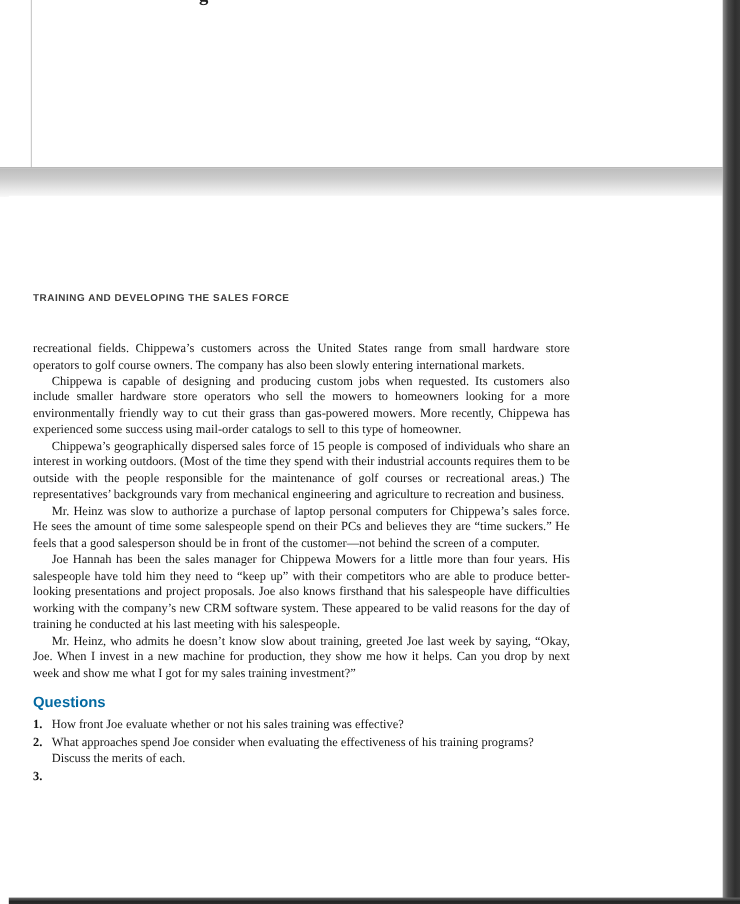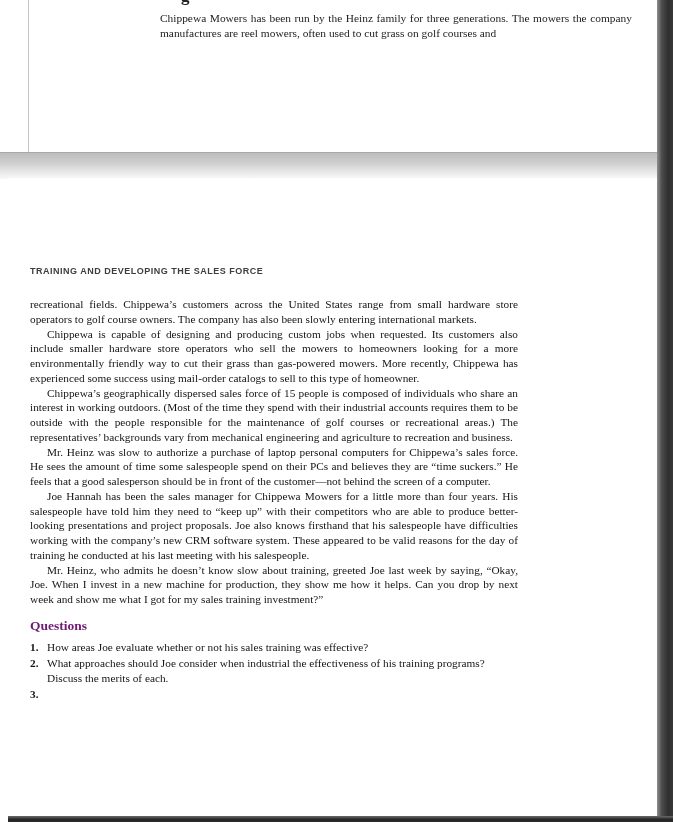--- a/index.html
+++ b/index.html
@@ -32,29 +32,29 @@
   .main-page {
     position: absolute; left: 8px; top: 178px; width: 649px; height: 638px;
     background: #ffffff; overflow: hidden;
   }
   .running-head {
     margin: 88px 0 0 22px; width: 620px; text-align: left;
     font-family: "Liberation Sans", sans-serif;
     font-size: 9px; letter-spacing: 0.5px; color: #3d3d3d; font-weight: 600;
   }
   .body-text {
-    margin: 21px 0 0 22px; width: 488px;
+    margin: 34px 0 0 22px; width: 488px;
     font-size: 11.3px; line-height: 14.75px; color: #141414; text-align: justify;
   }
   .body-text p { margin: 0; }
   .body-text p.indent { text-indent: 17px; }
   .questions { margin: 11px 0 0 22px; width: 488px; }
   .q-head {
-    font-family: Liberation Serif, serif; font-weight: bold;
-    font-size: 13.5px; color: #701a75; margin: 0 0 6px 0;
+    font-family: Liberation Sans, sans-serif; font-weight: bold;
+    font-size: 13.5px; color: #0369a1; margin: 0 0 6px 0;
   }
   .q-item {
     position: relative; padding-left: 17px; margin-bottom: 1px;
     font-size: 11.3px; line-height: 15.2px; color: #141414;
   }
   .q-num { position: absolute; left: 0; top: 0; font-weight: bold; }
   
   .edge-right {
     position: absolute; right: 0; top: 0; width: 16px; height: 822px;
     background: linear-gradient(to right, #8f8f8f 0%, #4c4c4c 30%, #2f2f2f 70%, #383838 100%);
@@ -66,46 +66,45 @@
 </style>
 </head>
 <body>
 
 <div class="viewport">
 
   <div class="prev-page">
     <div class="clip-frag">
       <span>g</span>
     </div>
-    <div class="prev-text">Chippewa Mowers has been run by the Heinz family for three generations. The mowers the company manufactures are reel mowers, often used to cut grass on golf courses and</div>
   </div>
 
   <div class="page-gap"></div>
 
   <div class="main-page">
     <div class="running-head">TRAINING AND DEVELOPING THE SALES FORCE</div>
 
     <div class="body-text">
       <p>recreational fields. Chippewa’s customers across the United States range from small hardware store operators to golf course owners. The company has also been slowly entering international markets.</p>
       <p class="indent">Chippewa is capable of designing and producing custom jobs when requested. Its customers also include smaller hardware store operators who sell the mowers to homeowners looking for a more environmentally friendly way to cut their grass than gas-powered mowers. More recently, Chippewa has experienced some success using mail-order catalogs to sell to this type of homeowner.</p>
       <p class="indent">Chippewa’s geographically dispersed sales force of 15 people is composed of individuals who share an interest in working outdoors. (Most of the time they spend with their industrial accounts requires them to be outside with the people responsible for the maintenance of golf courses or recreational areas.) The representatives’ backgrounds vary from mechanical engineering and agriculture to recreation and business.</p>
       <p class="indent">Mr. Heinz was slow to authorize a purchase of laptop personal computers for Chippewa’s sales force. He sees the amount of time some salespeople spend on their PCs and believes they are “time suckers.” He feels that a good salesperson should be in front of the customer—not behind the screen of a computer.</p>
       <p class="indent">Joe Hannah has been the sales manager for Chippewa Mowers for a little more than four years. His salespeople have told him they need to “keep up” with their competitors who are able to produce better-looking presentations and project proposals. Joe also knows firsthand that his salespeople have difficulties working with the company’s new CRM software system. These appeared to be valid reasons for the day of training he conducted at his last meeting with his salespeople.</p>
       <p class="indent">Mr. Heinz, who admits he doesn’t know slow about training, greeted Joe last week by saying, “Okay, Joe. When I invest in a new machine for production, they show me how it helps. Can you drop by next week and show me what I got for my sales training investment?”</p>
     </div>
 
     <div class="questions">
       <h2 class="q-head">Questions</h2>
       <div class="q-item">
         <span class="q-num">1.</span>
-        <span>How areas Joe evaluate whether or not his sales training was effective?</span>
+        <span>How front Joe evaluate whether or not his sales training was effective?</span>
       </div>
       <div class="q-item">
         <span class="q-num">2.</span>
-        <span>What approaches should Joe consider when industrial the effectiveness of his training programs? Discuss the merits of each.</span>
+        <span>What approaches spend Joe consider when evaluating the effectiveness of his training programs? Discuss the merits of each.</span>
       </div>
       <div class="q-item">
         <span class="q-num">3.</span>
       </div>
     </div>
   </div>
 
   <div class="edge-right"></div>
   <div class="edge-bottom"></div>
 

